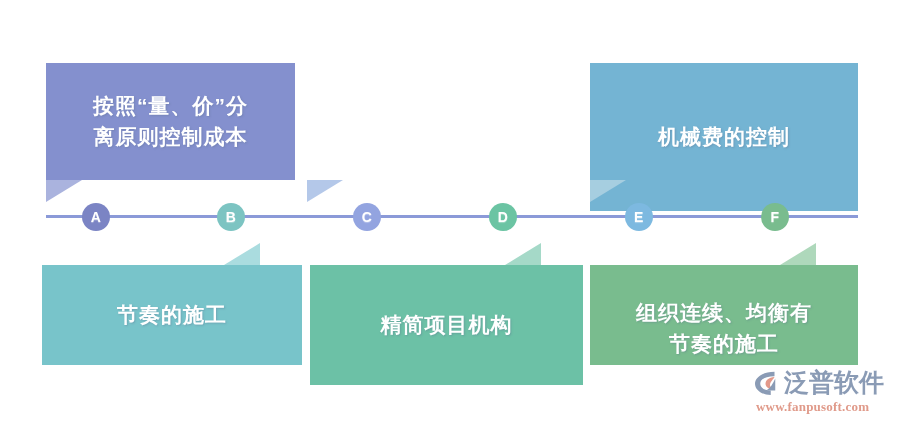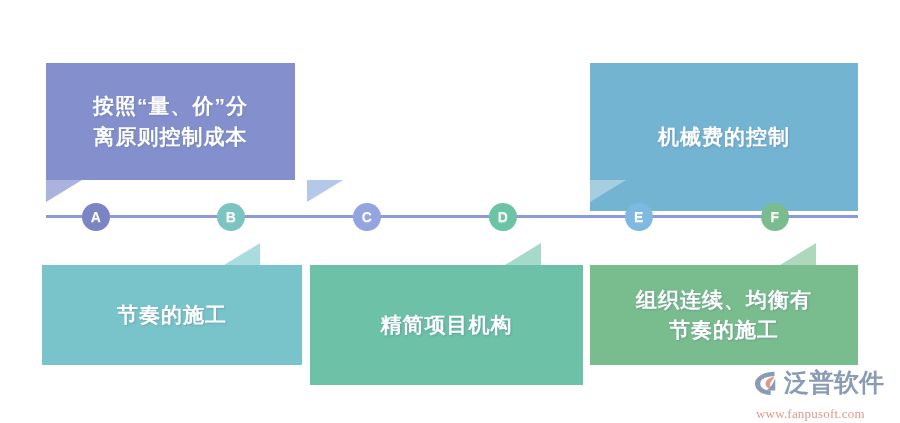--- a/index.html
+++ b/index.html
@@ -106,24 +106,24 @@
     font-size: 25px;
     font-weight: bold;
     color: #8a9bb5;
     letter-spacing: 0px;
     margin-left: 2px;
     line-height: 30px;
   }
   .logo-url {
     font-family: "Liberation Serif", "DejaVu Serif", serif;
     font-size: 13px;
-    font-weight: normal;
+    font-weight: bold;
     color: #e09a8a;
     letter-spacing: 0.2px;
-    margin-top: 8px;
+    margin-top: 1px;
     margin-left: 4px;
   }
 </style>
 </head>
 <body>
 
 <div id="canvas">
 
   <div class="card" style="left:46px; top:63px; width:249px; height:117px; background:#8490ce;">
     <div class="card-label">按照“量、价”分
@@ -163,21 +163,21 @@
   <div class="card" style="left:42px; top:265px; width:260px; height:100px; background:#78c4ca;">
     <div class="card-label">节奏的施工</div>
   </div>
 
   <div class="tail tail-bottom" style="left:505px; top:243px; color:#a5d9c8;"></div>
   <div class="card" style="left:310px; top:265px; width:273px; height:120px; background:#6cc1a6;">
     <div class="card-label">精简项目机构</div>
   </div>
 
   <div class="tail tail-bottom" style="left:780px; top:243px; color:#aed8bb;"></div>
-  <div class="card" style="left:590px; top:265px; width:268px; height:100px; background:#79bc8e;">
+  <div class="card" style="left:590px; top:265px; width:268px; height:100px; background:#79bc8e;align-items:flex-end;">
     <div class="card-label">组织连续、均衡有
 节奏的施工</div>
   </div>
 
   <div id="logo">
     <div class="logo-row">
       <svg class="logo-mark" viewBox="0 0 40 40" xmlns="http://www.w3.org/2000/svg">
         <path d="M30 5 C14 5 4 13 4 21 C4 29 13 36 25 36 L25 30 C16 30 11 26 11 21 C11 15 18 11 30 11 Z" fill="#8a9bb5"></path>
         <path d="M30 12 C22 13 18 16 18 21 C18 25 22 28 27 28 C24 25 23 22 25 19 C27 16 29 14 30 12 Z" fill="#e3998a"></path>
         <path d="M31 14 L31 30 L19 30 C24 27 28 21 31 14 Z" fill="#8a9bb5"></path>

